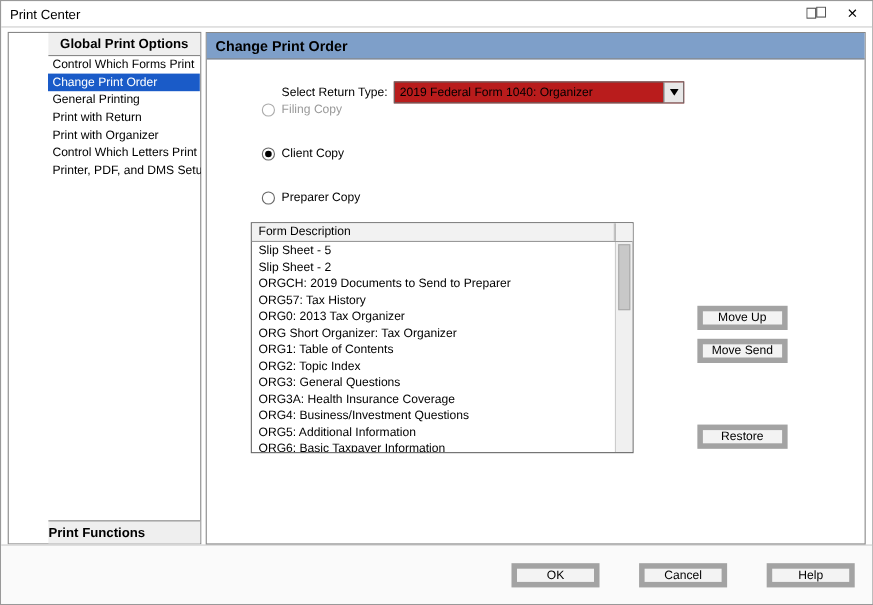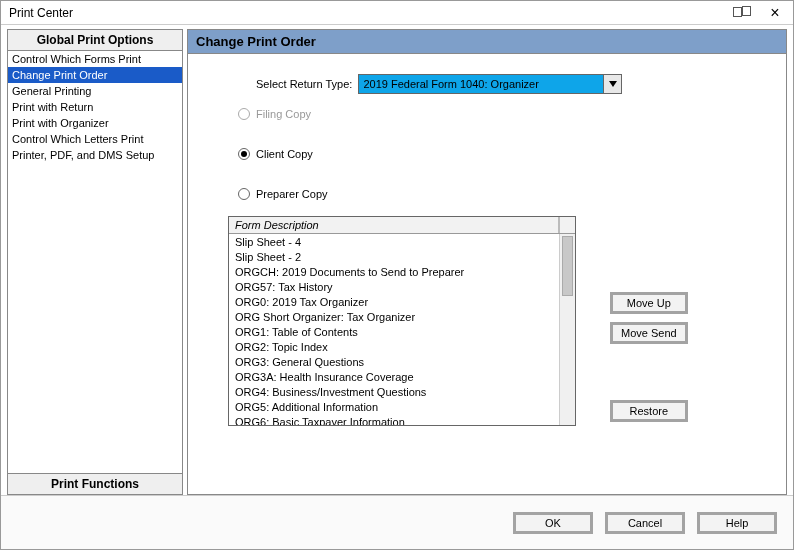--- a/index.html
+++ b/index.html
@@ -27,20 +27,21 @@
   .main {
     display: flex;
     height: 474px;
   }
   .sidebar {
     width: 176px;
     border: 1px solid #888;
     margin: 4px 2px 4px 6px;
     display: flex;
     flex-direction: column;
+    padding-left: 36px;
   }
   .side-head {
     font-weight: bold;
     text-align: center;
     padding: 3px 0;
     border-bottom: 1px solid #888;
     background: #efefef;
     font-size: 12px;
   }
   .side-list { flex: 1; overflow:auto; }
@@ -48,21 +49,21 @@
     padding: 2px 4px;
     cursor: pointer;
     white-space: nowrap;
   }
   .side-item.selected {
     background: #1a5bc8;
     color: #fff;
   }
   .side-foot {
     font-weight: bold;
-    text-align: center;
+    text-align: left;
     padding: 3px 0;
     border-top: 1px solid #888;
     background: #efefef;
     font-size: 12px;
   }
   .content {
     flex: 1;
     border: 1px solid #888;
     margin: 4px 6px 4px 2px;
     display: flex;
@@ -74,25 +75,25 @@
     font-weight: bold;
     font-size: 13px;
     padding: 4px 8px;
     border-bottom: 1px solid #888;
   }
   .content-body {
     flex: 1;
     padding: 20px 20px 10px 40px;
     position: relative;
   }
-  .row { display:flex; align-items:center; margin-bottom:14px; }
+  .row { display:flex; align-items:center; }
   .lbl { margin-right: 6px; white-space:nowrap; }
   .select-wrap {
     display:flex; align-items:center;
-    border:1px solid #666; height:20px; width:264px; background:#0ea5e9;
+    border:1px solid #666; height:20px; width:264px; background:#b91c1c;
     position: relative;
   }
   .select-wrap .val { flex:1; padding:0 4px; overflow:hidden; white-space:nowrap;}
   .select-wrap .arrow {
     width:18px; height:100%; border-left:1px solid #666;
     display:flex; align-items:center; justify-content:center;
     background:#e8e8e8;
   }
   .radios { display:flex; gap:28px; margin: 0 0 16px 10px; flex-direction: column; }
   .radio { display:flex; align-items:center; gap:6px; }
@@ -107,21 +108,20 @@
   .radio.checked .rdot .inner { display:block; }
   .spec-label { margin: 0 0 4px 2px; }
   .listwrap { display:flex; align-items:flex-start; }
   .listbox {
     border:1px solid #666; width:348px; height:210px;
     display:flex; flex-direction:column; background:#fff;
   }
   .listhead {
     display:flex; border-bottom:1px solid #999;
     background:#f2f2f2;
-    font-style:italic;
   }
   .listhead .colh {
     flex:1; padding:2px 6px; border-right:1px solid #bbb;
   }
   .listhead .scrollcol { width:16px; border-left:1px solid #bbb; background:#f2f2f2;}
   .listrows { flex:1; overflow:hidden; position:relative; }
   .listrows .inner { padding:1px 2px;}
   .li { padding:0 4px; line-height:15px; white-space:nowrap; cursor:pointer;}
   .scrollbar {
     position:absolute; right:0; top:0; bottom:0; width:16px;
@@ -129,23 +129,24 @@
   }
   .thumb { position:absolute; left:2px; right:2px; top:2px; height:60px; background:#c8c8c8; border:1px solid #aaa;}
   .sidebtns {
     margin-left: 34px;
     display:flex; flex-direction:column; gap:8px;
     padding-top: 76px;
   }
   .sidebtns .gap { height: 40px; }
   button.win {
     min-width:76px; height:22px;
-    border:3px solid #a3a3a3; background:#f3f3f3;
+    border:5px solid #a3a3a3; background:#f3f3f3;
     font-family:inherit; font-size:11px; cursor:pointer;
     padding: 0 8px;
+    margin-left: 24px;
   }
   .bottombar {
     position:absolute; left:0; right:0; bottom:0;
     height: 54px;
     display:flex; justify-content:flex-end; align-items:center;
     gap:12px; padding: 0 16px;
     border-top:1px solid #ccc;
     background:#fafafa;
   }
   .bottombar button.win { min-width:80px; }
@@ -214,25 +215,25 @@
 
 
       <div class="listwrap">
         <div class="listbox">
           <div class="listhead">
             <div class="colh">Form Description</div>
             <div class="scrollcol"></div>
           </div>
           <div class="listrows">
             <div class="inner" id="list-inner">
-                <div class="li">Slip Sheet - 4</div>
+                <div class="li">Slip Sheet - 5</div>
                 <div class="li">Slip Sheet - 2</div>
                 <div class="li">ORGCH: 2019 Documents to Send to Preparer</div>
                 <div class="li">ORG57: Tax History</div>
-                <div class="li">ORG0: 2019 Tax Organizer</div>
+                <div class="li">ORG0: 2013 Tax Organizer</div>
                 <div class="li">ORG Short Organizer: Tax Organizer</div>
                 <div class="li">ORG1: Table of Contents</div>
                 <div class="li">ORG2: Topic Index</div>
                 <div class="li">ORG3: General Questions</div>
                 <div class="li">ORG3A: Health Insurance Coverage</div>
                 <div class="li">ORG4: Business/Investment Questions</div>
                 <div class="li">ORG5: Additional Information</div>
                 <div class="li">ORG6: Basic Taxpayer Information</div>
               </div>
             <div class="scrollbar">

